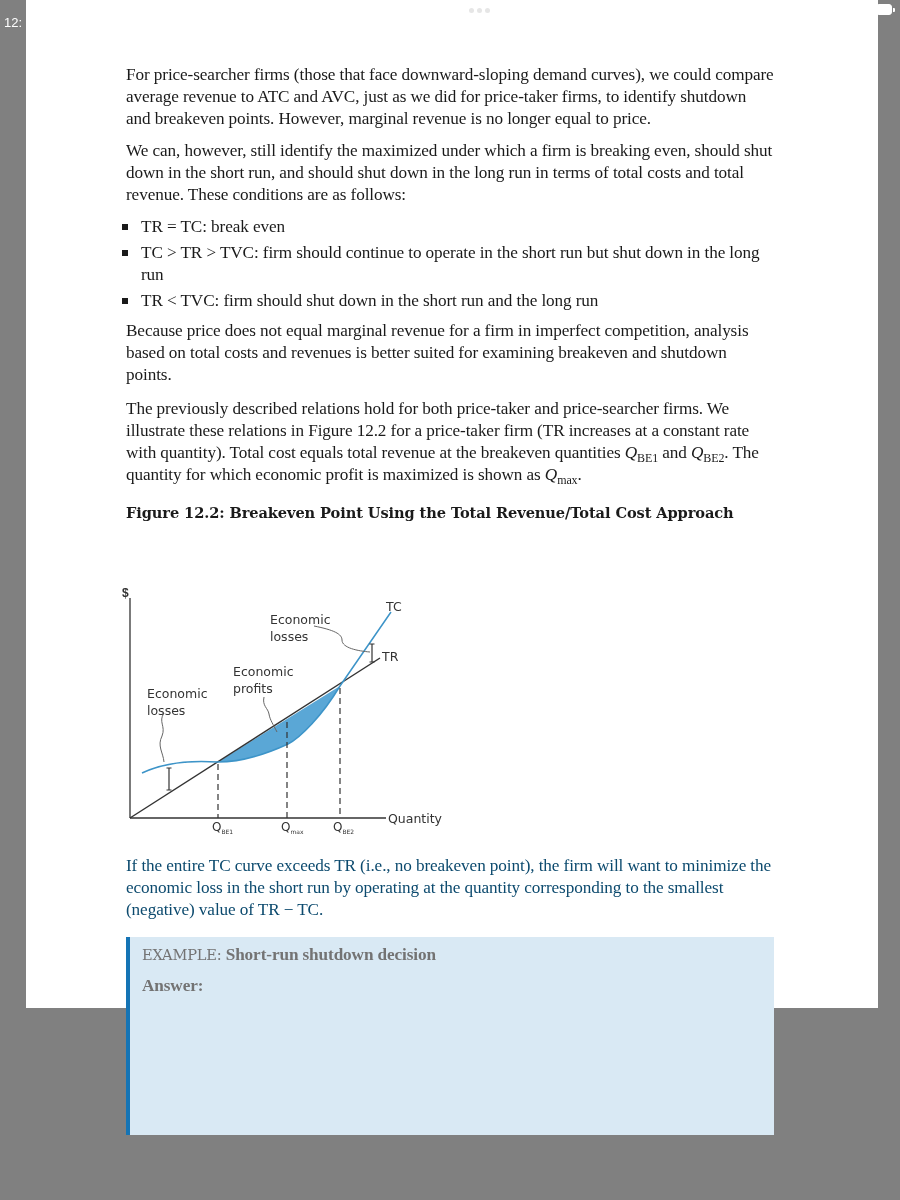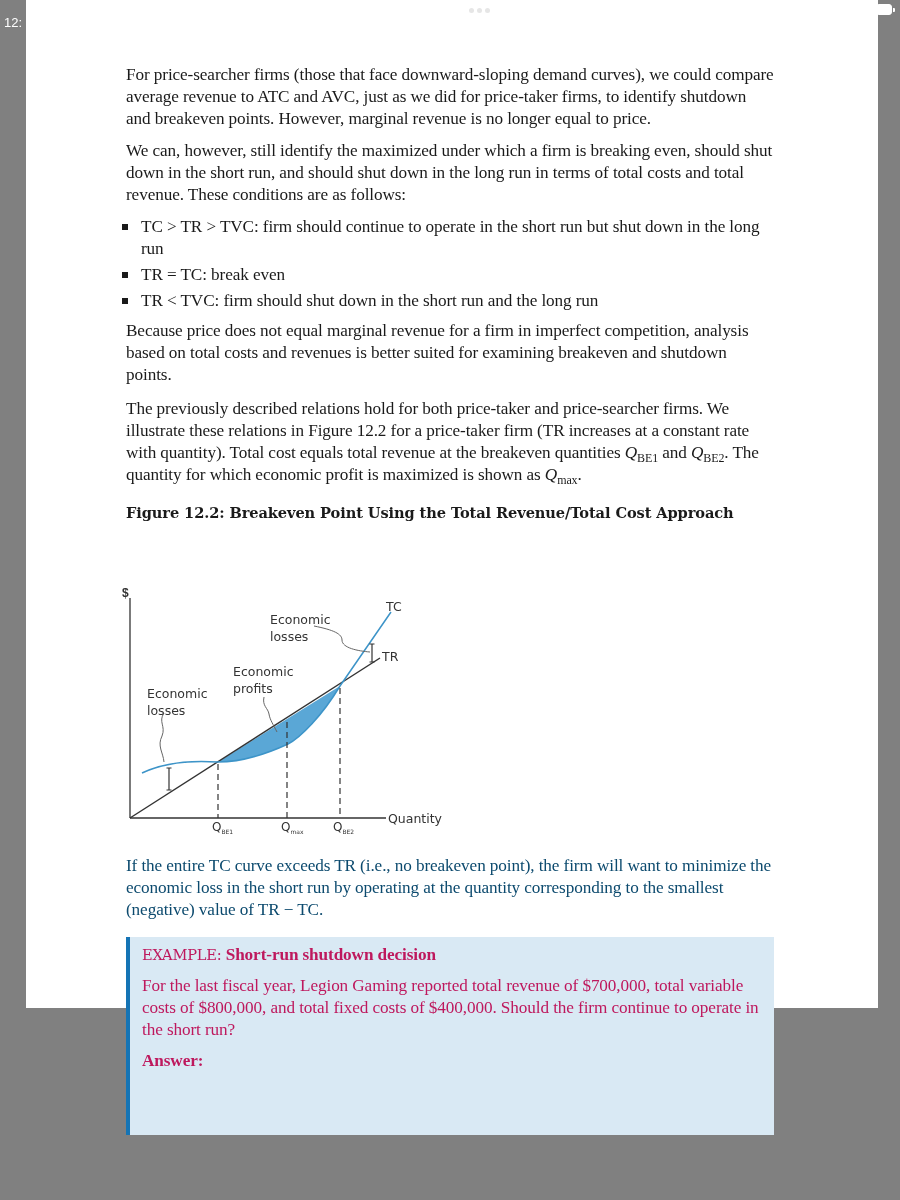--- a/index.html
+++ b/index.html
@@ -60,21 +60,21 @@
   }
   .after-chart {
     position: absolute; left: 100px; top: 855px; width: 648px;
     color: #0c4a6e; font-family: "Liberation Serif", serif;
     font-size: 17.2px; line-height: 22px; letter-spacing: -0.1px;
   }
   .example {
     position: absolute; left: 100px; top: 937px; width: 648px; height: 198px;
     background: #d9e9f4; border-left: 4px solid #1574b5; box-sizing: border-box;
     padding: 7px 12px 0 12px;
-    color: #be185d; font-family: "Liberation Serif", serif;
+    color: #737373; font-family: "Liberation Serif", serif;
     font-size: 17.2px; line-height: 22px; letter-spacing: -0.1px;
   }
   .ex-head { margin: 0 0 9px 0; }
   .ex-label { font-family: "DejaVu Serif", serif; font-size: 14.6px; font-weight: normal; letter-spacing: -0.2px; }
   .ex-title { font-weight: bold; }
   .example p { margin: 0 0 9px 0; }
   .ans-label { font-weight: bold; margin: 0 0 10px 0; }
 </style>
 </head>
 <body>
@@ -88,22 +88,22 @@
   <div class="dots">
       <span></span>
       <span></span>
       <span></span>
     </div>
 
   <div class="content">
     <p>For price-searcher firms (those that face downward-sloping demand curves), we could compare average revenue to ATC and AVC, just as we did for price-taker firms, to identify shutdown and breakeven points. However, marginal revenue is no longer equal to price.</p>
     <p>We can, however, still identify the maximized under which a firm is breaking even, should shut down in the short run, and should shut down in the long run in terms of total costs and total revenue. These conditions are as follows:</p>
     <ul class="conditions">
+      <li>TR = TC: break even</li>
       <li>TC &gt; TR &gt; TVC: firm should continue to operate in the short run but shut down in the long run</li>
-      <li>TR = TC: break even</li>
       <li>TR &lt; TVC: firm should shut down in the short run and the long run</li>
     </ul>
     <p style="margin-bottom:12px">Because price does not equal marginal revenue for a firm in imperfect competition, analysis based on total costs and revenues is better suited for examining breakeven and shutdown points.</p>
     <p>
       <span>The previously described relations hold for both price-taker and price-searcher firms. We illustrate these relations in Figure 12.2 for a price-taker firm (TR increases at a constant rate with quantity). Total cost equals total revenue at the breakeven quantities </span><i><span>Q</span></i><sub class="q">BE1</sub><span> and </span><i><span>Q</span></i><sub class="q">BE2</sub><span>. The quantity for which economic profit is maximized is shown as </span><i><span>Q</span></i><sub class="q">max</sub><span>.</span>
     </p>
     <div class="fig-title">Figure 12.2: Breakeven Point Using the Total Revenue/Total Cost Approach</div>
   </div>
 
   <svg class="chart" viewBox="110 580 360 260" width="360" height="260">
@@ -148,16 +148,15 @@
     <text x="333" y="831" font-family="DejaVu Sans, sans-serif" font-size="12" fill="#333"><tspan>Q</tspan><tspan font-size="6" dy="3">BE2</tspan></text>
   </svg>
 
   <p class="after-chart" style="margin:0">If the entire TC curve exceeds TR (i.e., no breakeven point), the firm will want to minimize the economic loss in the short run by operating at the quantity corresponding to the smallest (negative) value of TR − TC.</p>
 
   <div class="example">
     <div class="ex-head">
       <span class="ex-label">EXAMPLE:</span>
       <span class="ex-title">Short-run shutdown decision</span>
     </div>
-    <p>For the last fiscal year, Legion Gaming reported total revenue of $700,000, total variable costs of $800,000, and total fixed costs of $400,000. Should the firm continue to operate in the short run?</p>
     <div class="ans-label">Answer:</div>
   </div>
 </div>
 
 </body></html>

